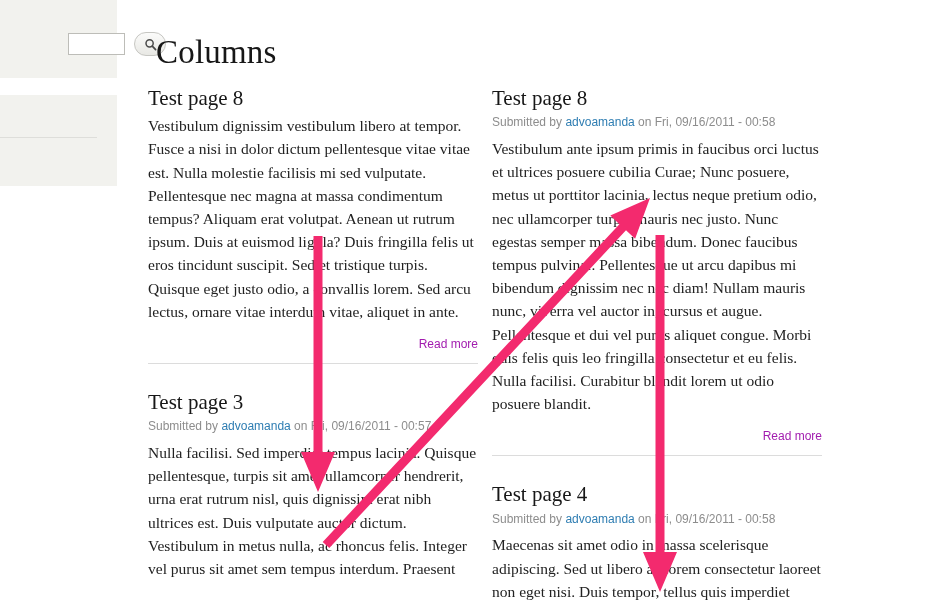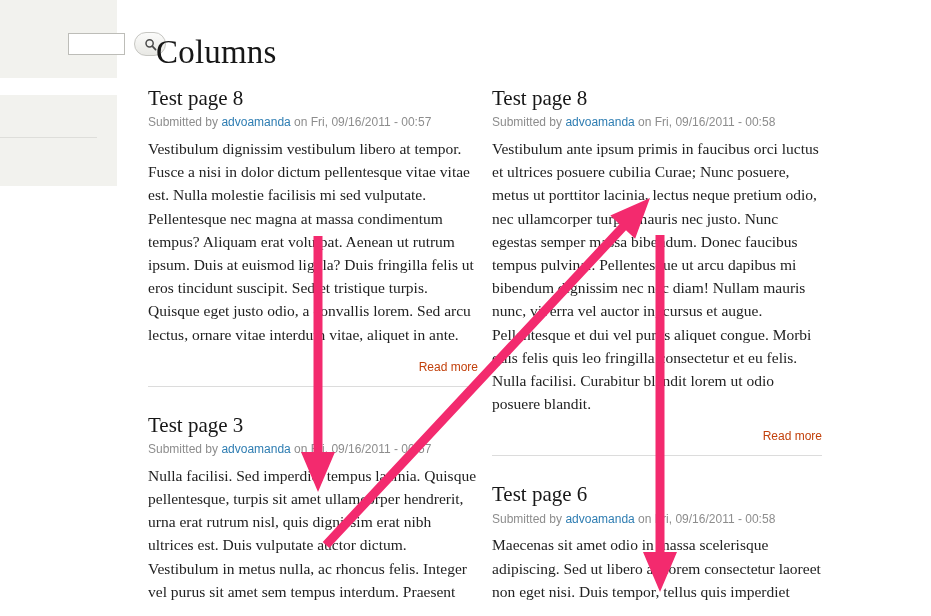--- a/index.html
+++ b/index.html
@@ -162,21 +162,21 @@
     color: #222222;
     text-align: left;
   }
   .readmore-row {
     text-align: right;
     margin-top: 14px;
     font-family: "Liberation Sans", "DejaVu Sans", sans-serif;
     font-size: 12px;
   }
   .readmore-row a {
-    color: #c2410c;
+    color: #a21caf;
     text-decoration: none;
     cursor: pointer;
   }
   .node-sep {
     border: 0;
     border-top: 1px solid #dcdcdc;
     margin: 12px 0 26px 0;
   }
 
   
@@ -216,23 +216,20 @@
 </div>
 
 <div id="main">
 
   <h1 id="page-title">Columns</h1>
 
   <div class="col" id="col-left">
 
     <div class="node">
       <h2 class="node-title">Test page 8</h2>
-      <div class="submitted">
-        <span>Submitted by </span><a>advoamanda</a><span> on Fri, 09/16/2011 - 00:57</span>
-      </div>
       <p class="body-text">Vestibulum dignissim vestibulum libero at tempor. Fusce a nisi in dolor dictum pellentesque vitae vitae est. Nulla molestie facilisis mi sed vulputate. Pellentesque nec magna at massa condimentum tempus? Aliquam erat volutpat. Aenean ut rutrum ipsum. Duis at euismod ligula? Duis fringilla felis ut eros tincidunt suscipit. Sed et tristique turpis. Quisque eget justo odio, a convallis lorem. Sed arcu lectus, ornare vitae interdum vitae, aliquet in ante.</p>
       <div class="readmore-row">
         <a>Read more</a>
       </div>
       <hr class="node-sep">
     </div>
 
     <div class="node">
       <h2 class="node-title">Test page 3</h2>
       <div class="submitted">
@@ -250,21 +247,21 @@
         <span>Submitted by </span><a>advoamanda</a><span> on Fri, 09/16/2011 - 00:58</span>
       </div>
       <p class="body-text">Vestibulum ante ipsum primis in faucibus orci luctus et ultrices posuere cubilia Curae; Nunc posuere, metus ut porttitor lacinia, lectus neque pretium odio, nec ullamcorper turpis mauris nec justo. Nunc egestas semper massa bibendum. Donec faucibus tempus pulvinar. Pellentesque ut arcu dapibus mi bibendum dignissim nec nec diam! Nullam mauris nunc, viverra vel auctor in, cursus et augue. Pellentesque et dui vel purus aliquet congue. Morbi quis felis quis leo fringilla consectetur et eu felis. Nulla facilisi. Curabitur blandit lorem ut odio posuere blandit.</p>
       <div class="readmore-row">
         <a>Read more</a>
       </div>
       <hr class="node-sep">
     </div>
 
     <div class="node">
-      <h2 class="node-title">Test page 6</h2>
+      <h2 class="node-title">Test page 4</h2>
       <div class="submitted">
         <span>Submitted by </span><a>advoamanda</a><span> on Fri, 09/16/2011 - 00:58</span>
       </div>
       <p class="body-text">Maecenas sit amet odio in massa scelerisque adipiscing. Sed ut libero ac lorem consectetur laoreet non eget nisi. Duis tempor, tellus quis imperdiet</p>
     </div>
   </div>
 </div>
 
 <svg id="arrow-overlay" viewBox="0 0 931 616" xmlns="http://www.w3.org/2000/svg">
   <g id="arrow-group">

